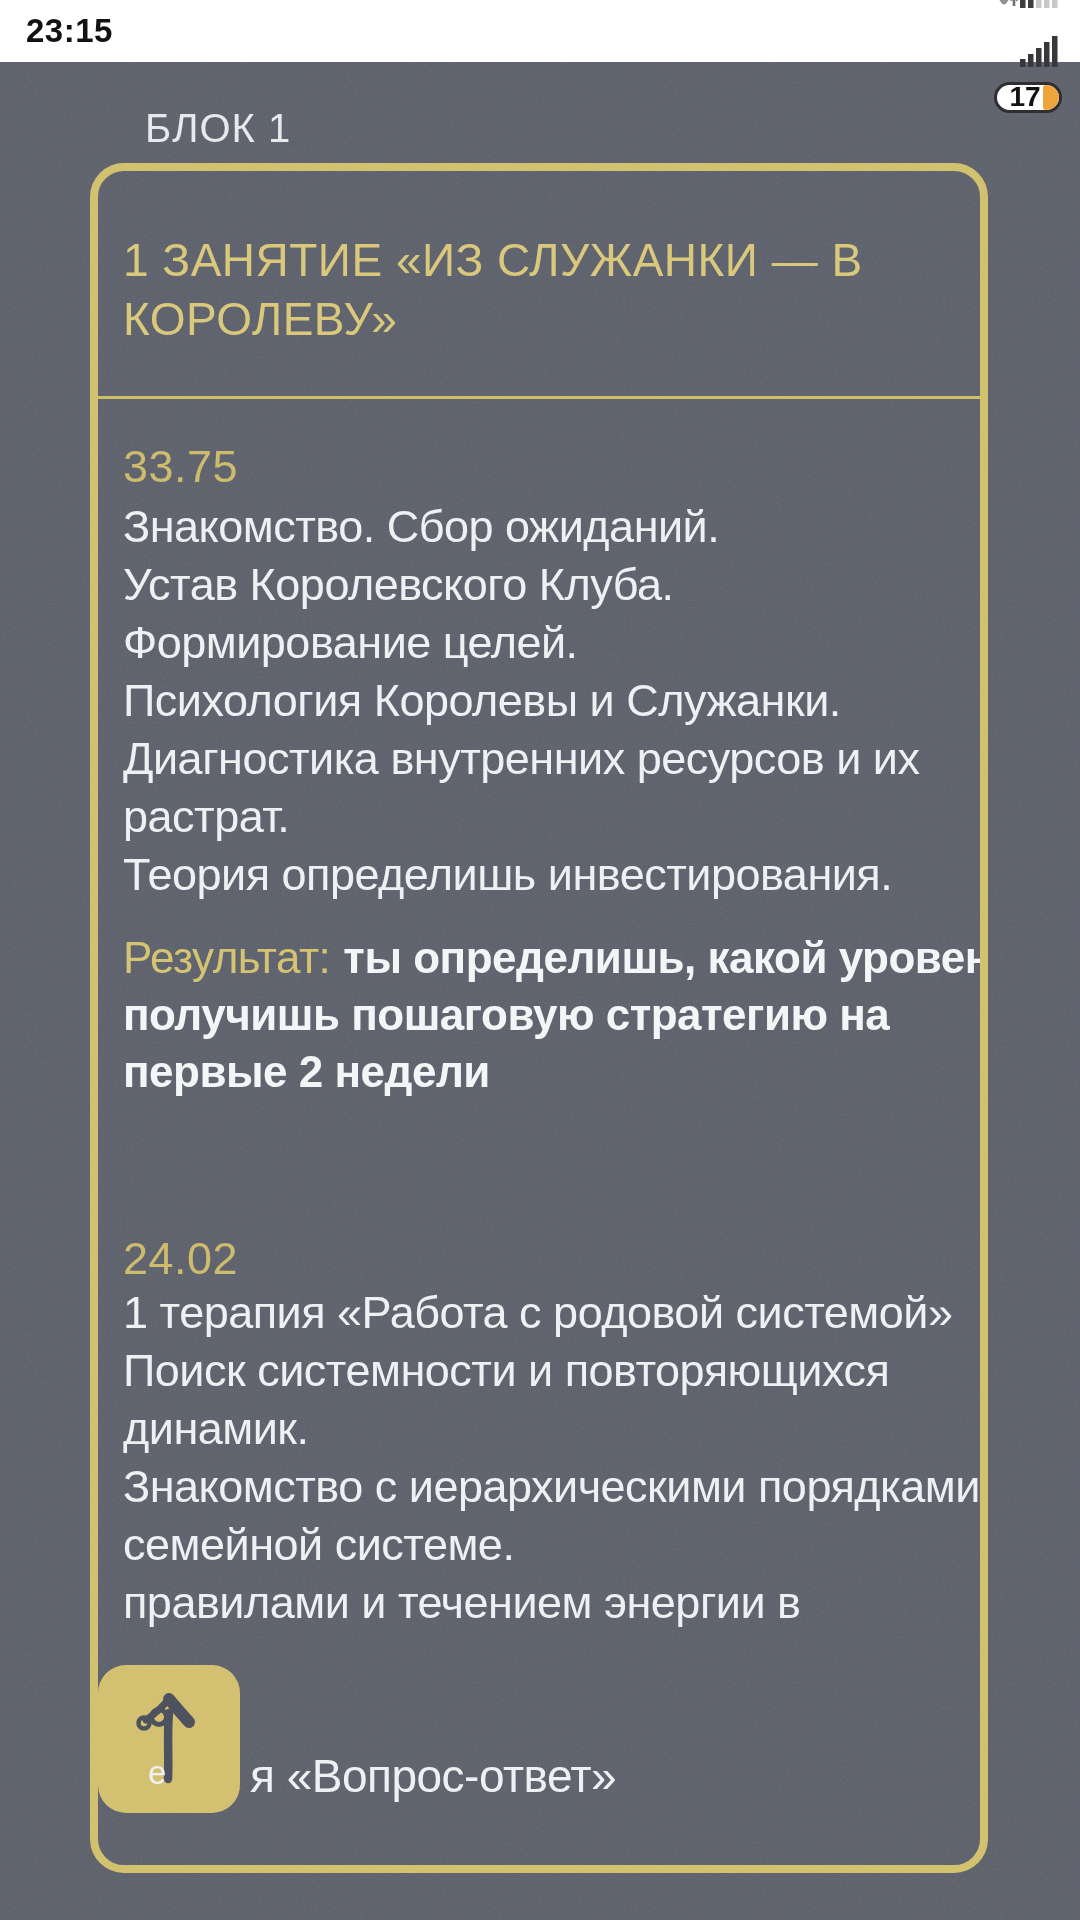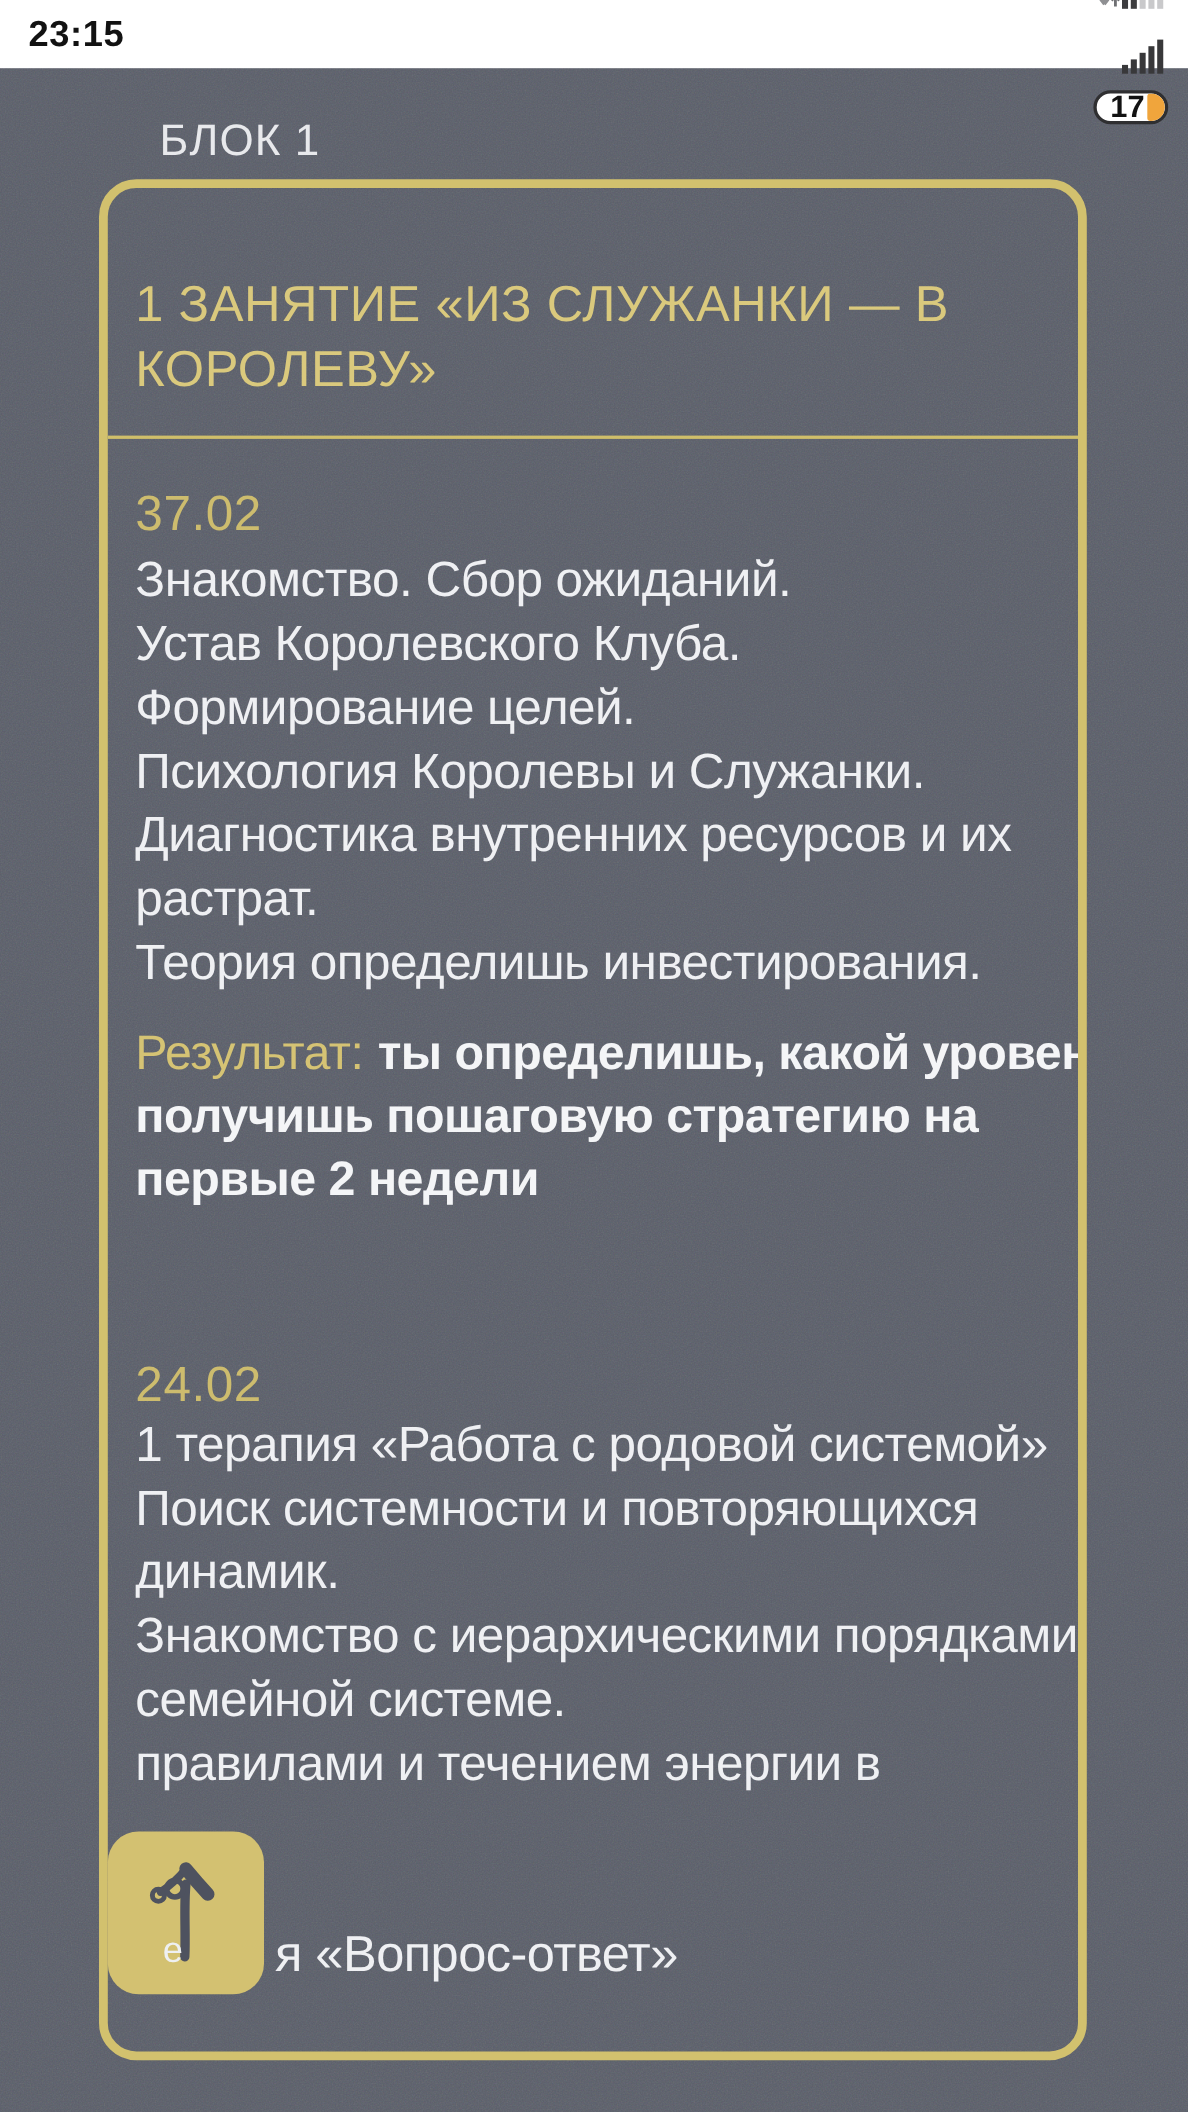--- a/index.html
+++ b/index.html
@@ -27,21 +27,21 @@
   
   .block-label{
     position:absolute;left:145px;top:104px;z-index:2;
     font-size:40px;line-height:48px;color:#e8e9ec;letter-spacing:1px;
   }
   .card{
     position:absolute;left:90px;top:163px;width:898px;height:1710px;z-index:2;
     border:8px solid #d2c16e;border-radius:34px;overflow:hidden;
   }
   .card-title{
-    position:absolute;left:25px;top:76px;right:20px;
+    position:absolute;left:25px;top:60px;right:20px;
     color:#dac97d;font-size:46px;line-height:59px;letter-spacing:.5px;
   }
   .divider{position:absolute;left:0;right:0;top:225px;height:3px;background:#cfbe6a;}
   .date{
     position:absolute;left:25px;color:#cdbc6e;font-size:45px;line-height:56px;letter-spacing:.5px;
   }
   .body-lines{position:absolute;left:25px;right:10px;color:#eff0f3;font-size:45px;letter-spacing:-0.5px;}
   .body-lines .ln{line-height:58px;white-space:nowrap;}
   .result{position:absolute;left:25px;right:10px;font-size:44px;letter-spacing:-0.5px;}
   .result .ln{line-height:57px;white-space:nowrap;color:#f4f5f7;font-weight:700;}
@@ -113,21 +113,21 @@
 
   <div class="card">
 
     <div class="card-title">
       <div>1 ЗАНЯТИЕ «ИЗ СЛУЖАНКИ — В</div>
       <div>КОРОЛЕВУ»</div>
     </div>
 
     <div class="divider"></div>
 
-    <div class="date" style="top:268px;">37.02</div>
+    <div class="date" style="top:268px;">33.75</div>
 
     <div class="body-lines" style="top:327px;">
       <div class="ln">Знакомство. Сбор ожиданий.</div>
       <div class="ln">Устав Королевского Клуба.</div>
       <div class="ln">Формирование целей.</div>
       <div class="ln">Психология Королевы и Служанки.</div>
       <div class="ln">Диагностика внутренних ресурсов и их</div>
       <div class="ln">растрат.</div>
       <div class="ln">Теория определишь инвестирования.</div>
     </div>

